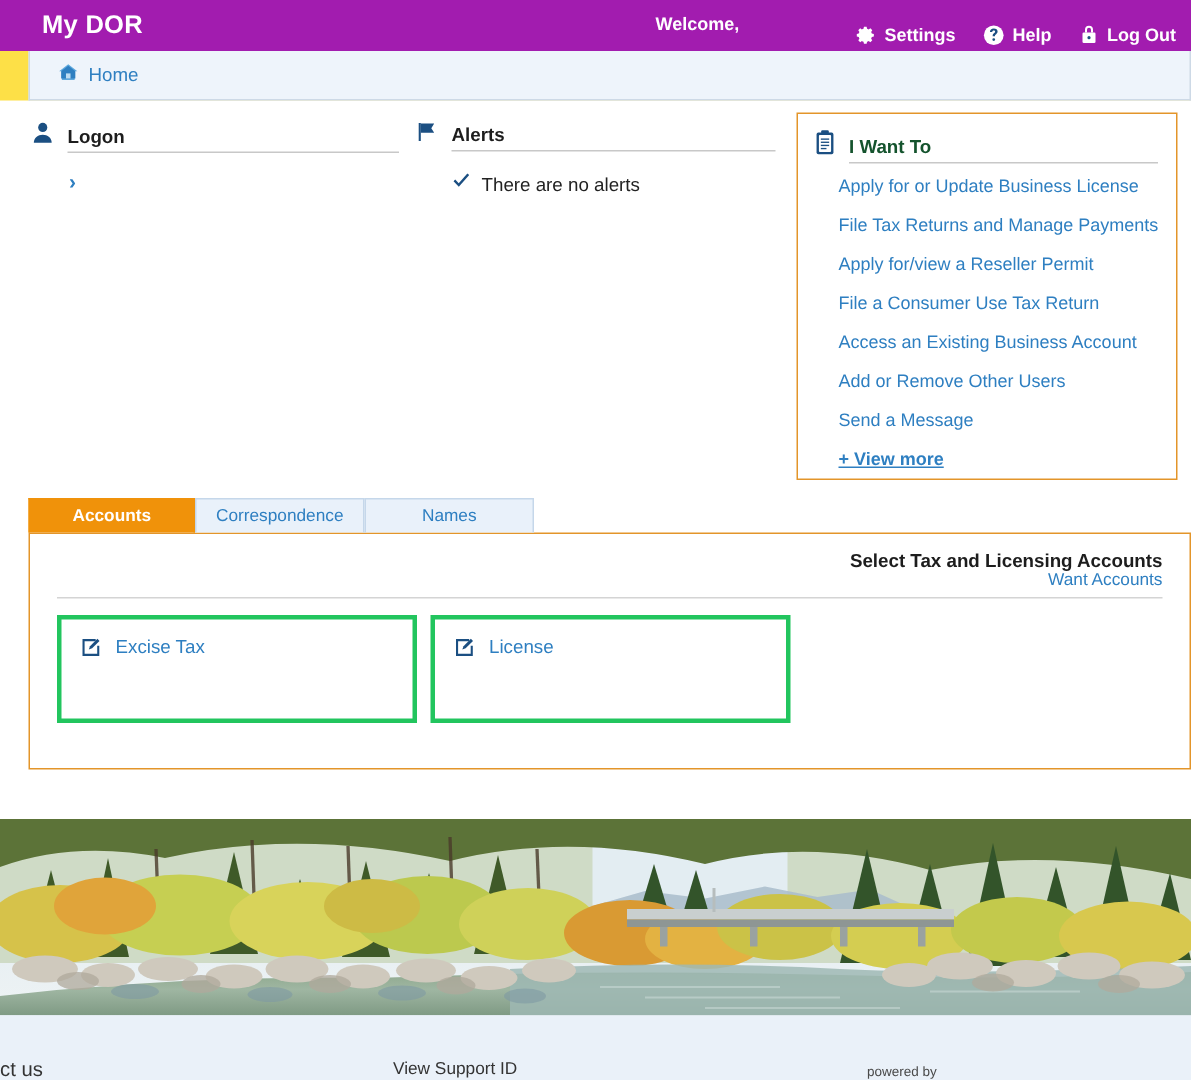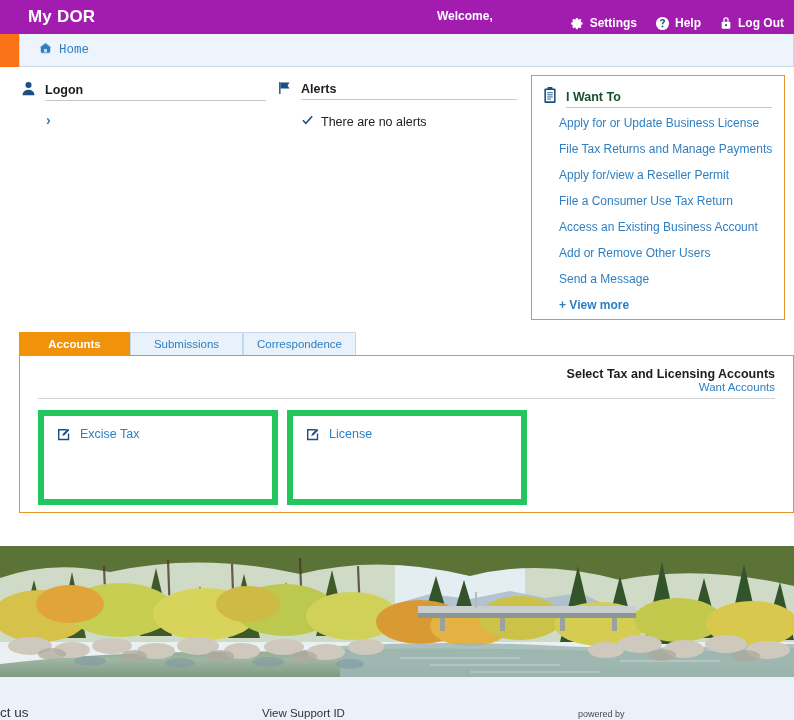--- a/index.html
+++ b/index.html
@@ -41,22 +41,21 @@
     display: flex; align-items: center; gap: 5px;
     color: #ffffff; font-size: 12px; font-weight: bold;
     cursor: pointer; white-space: nowrap;
   }
   .topnav-item svg { display: block; }
 
   
   .crumbbar {
     position: absolute; top: 34px; left: 0;
     width: 794px; height: 33px;
-    background: #f97316;
-    font-family: Liberation Mono, monospace;
+    background: #fde047;
   }
   .crumbbox {
     position: absolute; left: 19px; top: 0;
     width: 775px; height: 33px;
     background: #eef4fb;
     border-left: 1px solid #cdd9e6;
     border-right: 1px solid #cdd9e6;
     border-bottom: 1px solid #cdd9e6;
     display: flex; align-items: center;
   }
@@ -108,21 +107,21 @@
     font-size: 12.5px; font-weight: bold; color: #14532d;
     flex: 1 1 auto; border-bottom: 1px solid #c8c8c8;
     padding-bottom: 3px;
   }
   .iwt-links { margin: 9px 0 0 27px; }
   .iwt-link {
     display: block; color: #2e7fc1; font-size: 12px;
     text-decoration: none; line-height: 1; margin-bottom: 14px;
     cursor: pointer; white-space: nowrap;
   }
-  .iwt-link.more { font-weight: bold; }
+  .iwt-link.more { font-weight: bold; text-decoration: underline; }
 
   
   .tabstrip {
     position: absolute; left: 19px; top: 332px;
     display: flex; align-items: flex-end; z-index: 3;
   }
   .tab {
     height: 23px; line-height: 23px;
     font-size: 11.5px; text-align: center;
     cursor: pointer; user-select: none;
@@ -151,22 +150,22 @@
     margin: 11px 18px 0 18px;
     display: flex; align-items: flex-end; justify-content: space-between;
     border-bottom: 1px solid #d4d4d4; padding-bottom: 5px; flex-direction: column;
   }
   .acct-head-title { font-size: 12.5px; font-weight: bold; color: #1d1d1d; }
   .acct-head-link {
     font-size: 11.5px; color: #2e7fc1; cursor: pointer; text-decoration: none;
   }
   .cards { display: flex; gap: 9px; margin: 11px 0 0 18px; }
   .card {
-    width: 240px; height: 95px;
-    border: 6px solid #22c55e; background: #fff;
+    width: 240px; height: 72px;
+    border: 3px solid #22c55e; background: #fff;
     padding: 10px 0 0 12px;
     display: flex; align-items: flex-start; gap: 8px;
     cursor: pointer;
   }
   .card-label { font-size: 12.5px; color: #2e7fc1; line-height: 16px; }
 
   
   .banner {
     position: absolute; left: 0; top: 546px;
     width: 794px; height: 131px;
@@ -313,22 +312,22 @@
         <a class="iwt-link">Add or Remove Other Users</a>
         <a class="iwt-link">Send a Message</a>
         <a class="iwt-link more">+ View more</a>
       </div>
     </div>
 
   </div>
 
   <div class="tabstrip">
     <div class="tab active tab-accounts">Accounts</div>
-    <div class="tab inactive tab-submissions">Submissions</div>
     <div class="tab inactive tab-correspondence">Correspondence</div>
+    <div class="tab inactive tab-names">Names</div>
   </div>
 
   <div class="acctpanel">
     <div class="acct-head">
       <span class="acct-head-title">Select Tax and Licensing Accounts</span>
       <a class="acct-head-link">Want Accounts</a>
     </div>
     <div class="cards">
 
       <div class="card">

